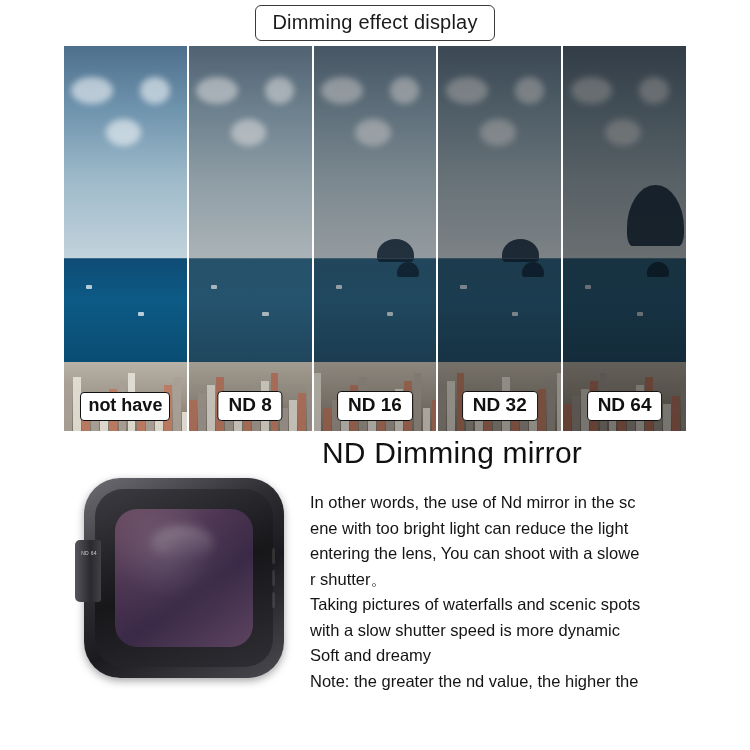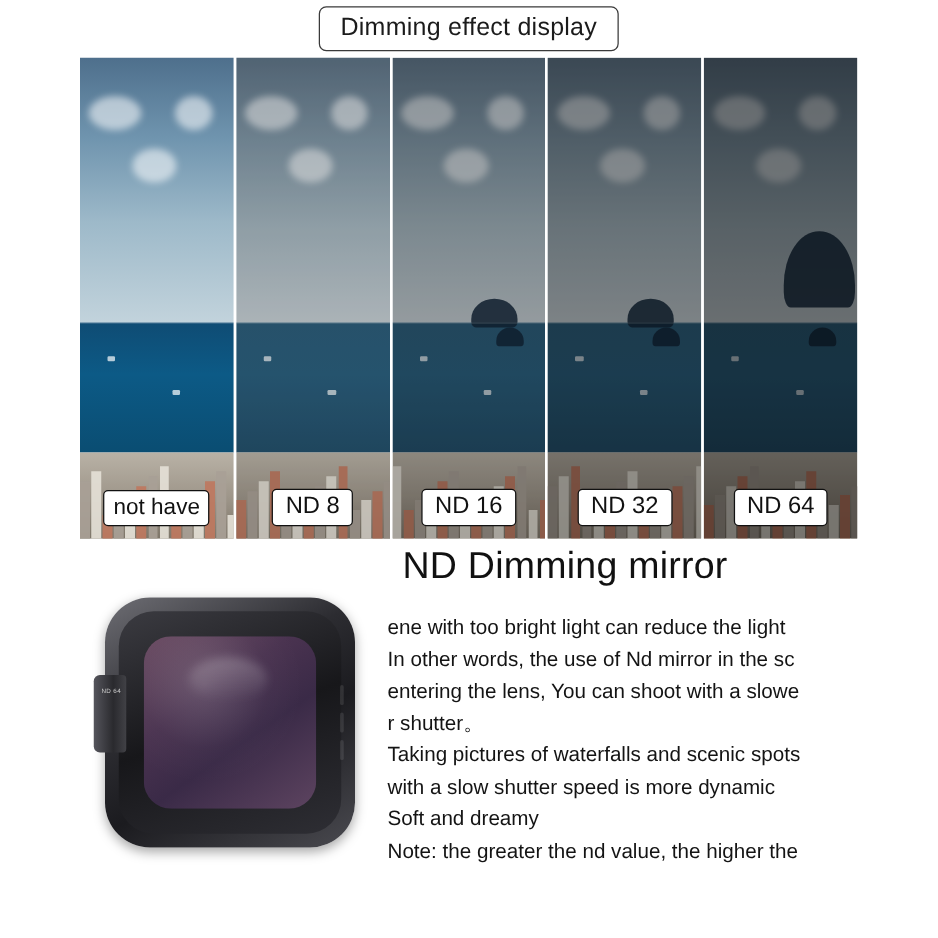--- a/index.html
+++ b/index.html
@@ -46,20 +46,21 @@
     height: 385px;
     display: flex;
     gap: 2px;
     background: #ffffff;
     overflow: hidden;
   }
   .panel {
     position: relative;
     flex: 1 1 0;
     overflow: hidden;
+    font-weight: bold;
   }
   
   .scene {
     position: absolute;
     inset: 0;
   }
   .sky {
     position: absolute;
     left: 0; right: 0; top: 0;
     height: 55%;
@@ -390,21 +391,21 @@
     </div>
   </div>
   <div class="tab"></div>
   <div class="tab-label">ND 64</div>
   <div class="ridge" style="left:188px;top:70px;"></div>
   <div class="ridge" style="left:188px;top:92px;"></div>
   <div class="ridge" style="left:188px;top:114px;"></div>
 </div>
 
 <div class="copy" id="copy">
+    <p>In other words, the use of Nd mirror in the sc</p>
     <p>ene with too bright light can reduce the light</p>
-    <p>In other words, the use of Nd mirror in the sc</p>
     <p>entering the lens, You can shoot with a slowe</p>
     <p>r shutter。</p>
     <p>Taking pictures of waterfalls and scenic spots</p>
     <p>with a  slow shutter speed is more dynamic</p>
     <p>Soft and dreamy</p>
     <p>Note: the greater the nd value, the higher the</p>
   </div>
 
 </body></html>

